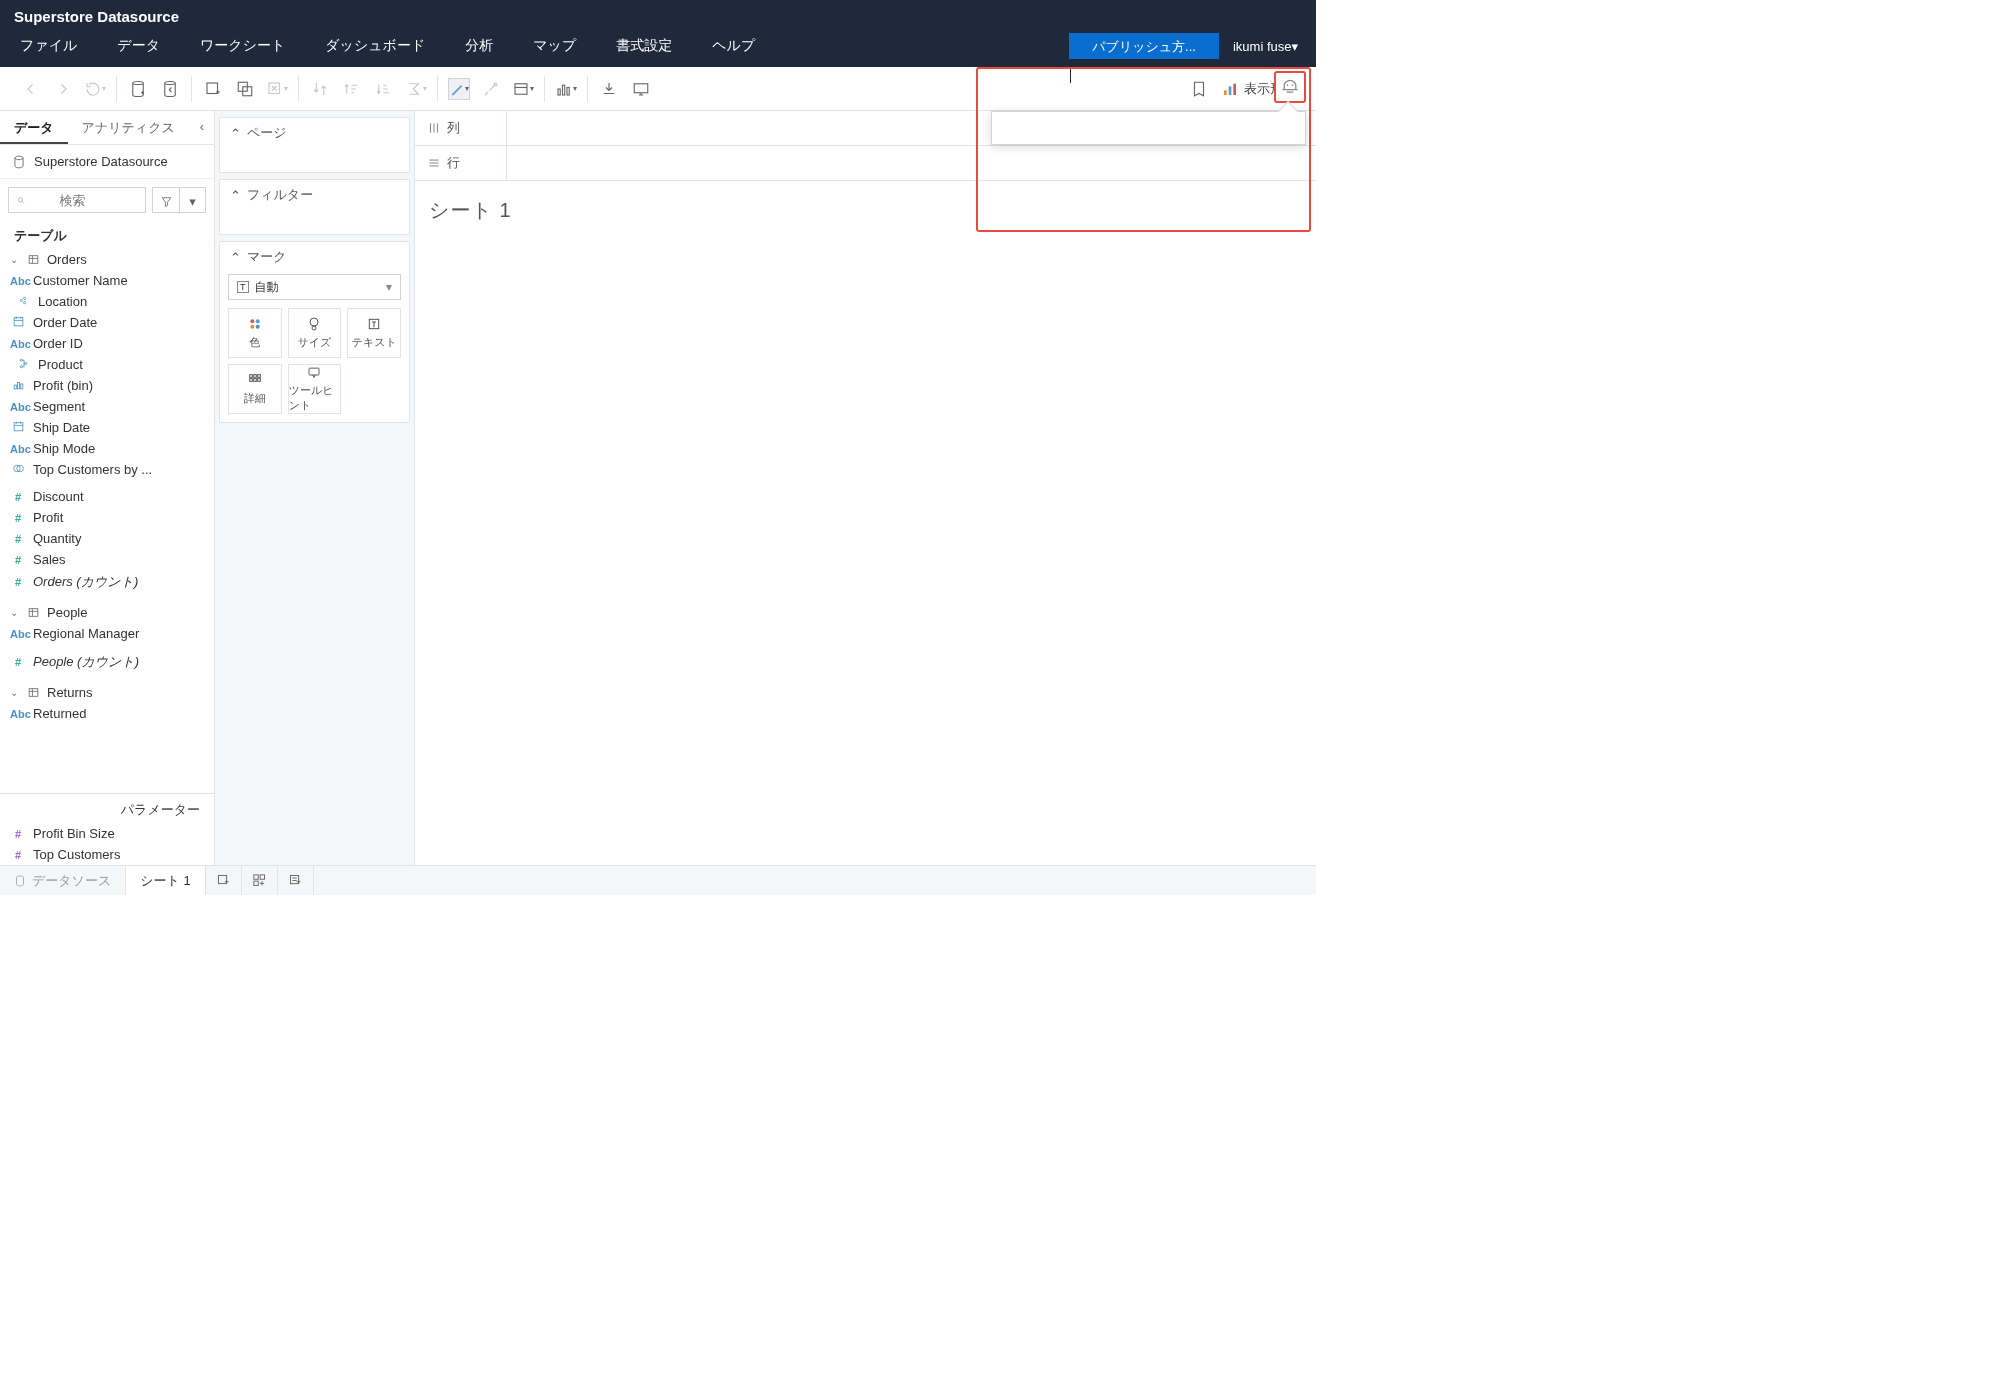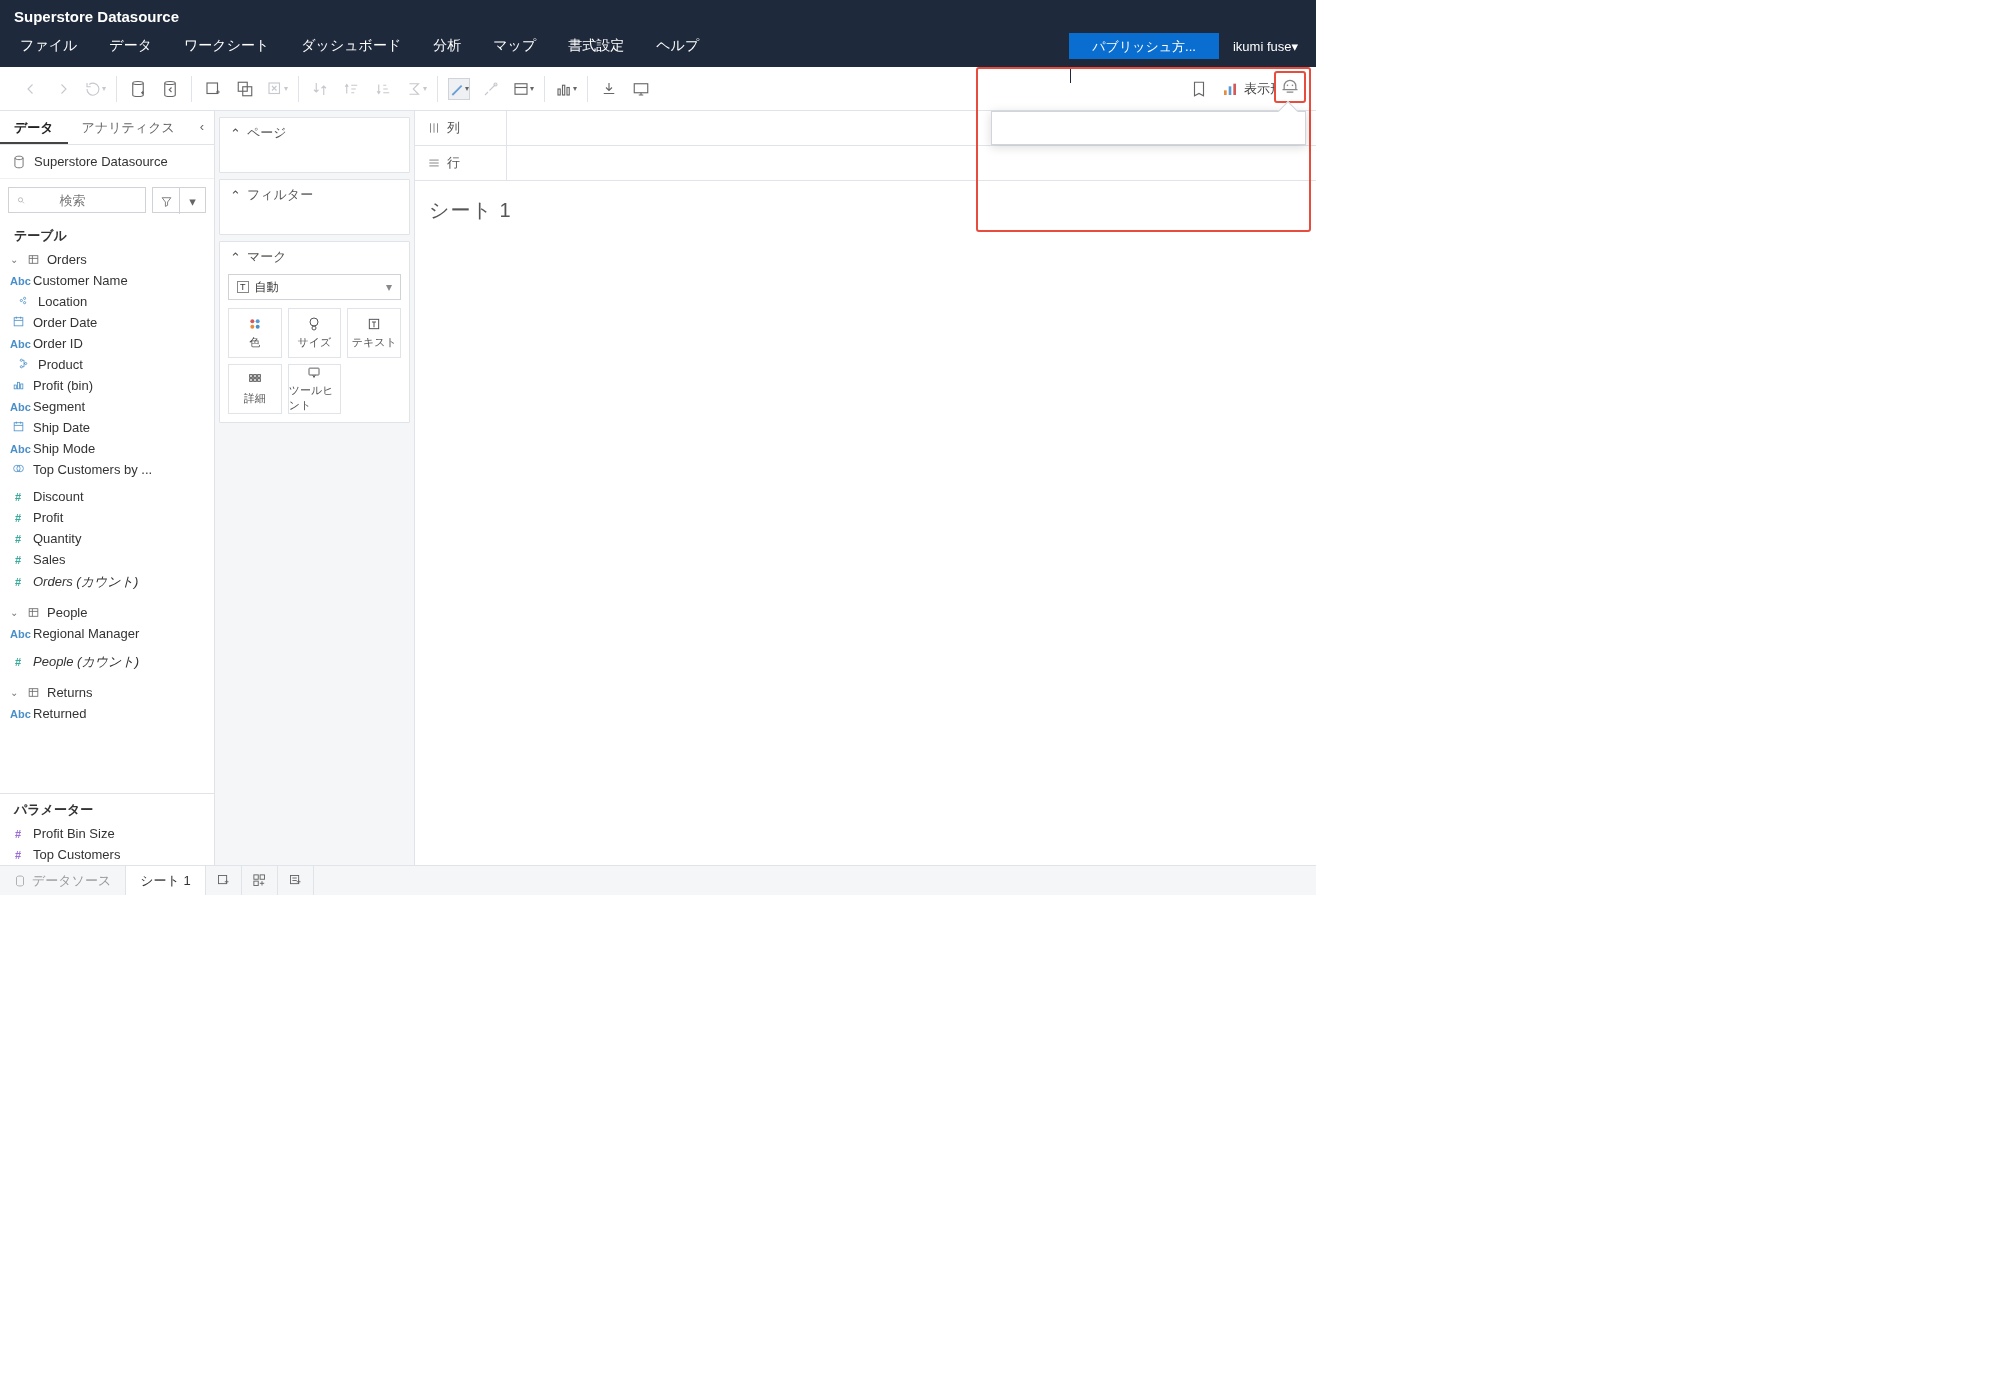--- a/index.html
+++ b/index.html
@@ -4,21 +4,21 @@
 <style>
   * { box-sizing: border-box; margin: 0; padding: 0; }
   body { font-family: "Segoe UI", "Helvetica Neue", Arial, sans-serif; font-size: 13px; color: #333; user-select: none; }
   
   .app { width: 1316px; height: 895px; display: flex; flex-direction: column; background: #fff; }
   
   
   .top-header { background: #1e293b; color: #fff; }
   .title-row { padding: 8px 14px 2px; font-size: 15px; font-weight: 600; }
   .menu-row { display: flex; align-items: center; padding: 6px 0 8px; }
-  .menu-items { display: flex; gap: 8px; margin-left: 8px; }
+  .menu-items { display: flex; gap: 16px; margin-left: 8px; }
   .menu-item { padding: 4px 12px; font-size: 14px; cursor: pointer; }
   .menu-right { margin-left: auto; display: flex; align-items: center; gap: 14px; padding-right: 18px; }
   .publish-btn { background: #0a6ed1; border: 1px solid #0a6ed1; display: flex; height: 26px; flex-direction: column; }
   .publish-btn-main { padding: 4px 22px; font-size: 13px; display:flex; align-items:center; }
   .publish-btn-drop { border-left: 1px solid #1e293b; padding: 4px 10px; display:flex; align-items:center; }
   .user-name { font-size: 13px; display:flex; align-items:center; }
 
   
   .toolbar { height: 44px; border-bottom: 1px solid #e0e3e8; display: flex; align-items: center; padding: 0 10px; gap: 0; }
   .tb-group { display: flex; align-items: center; gap: 10px; padding: 0 10px; height: 100%; }
@@ -49,21 +49,21 @@
   
   .section-h { font-weight: 600; padding: 6px 14px 4px; font-size: 13px; }
   .tree { flex: 1; overflow-y: auto; padding-bottom: 4px;}
   .tree-item { display: flex; align-items: center; gap: 7px; padding: 3px 6px 3px 10px; font-size: 13px; cursor: default; white-space: nowrap; overflow:hidden; text-overflow: ellipsis;}
   .tree-item.table-head { font-weight: 400; }
   .tree-item.sub { }
   .icon-sm { width: 16px; text-align: center; font-size: 11px; font-weight:600;}
   .icon-blue { color: #4a8fc8; }
   .icon-teal { color: #3aa89a; }
   .caret { width: 10px; color:#777; font-size: 10px;}
-  .param-h { border-top: 1px solid #e0e3e8; font-weight:700; padding: 7px 14px 4px; font-size:13px;}
+  .param-h { border-top: 1px solid #e0e3e8; font-weight:400; padding: 7px 14px 4px; font-size:13px;text-align:right;}
   .italic { font-style: italic; }
 
   
   .mid-col { width: 200px; border-right: 1px solid #e0e3e8; background: #f5f6f8; padding: 6px 4px; display:flex; flex-direction:column; gap:6px;}
   .card { background: #fff; border: 1px solid #e0e3e8; border-radius: 1px; }
   .card-h { display: flex; align-items: center; gap: 6px; padding: 6px 10px; font-size: 13px; color:#555;}
   .mark-select { margin: 2px 8px 8px; border: 1px solid #cfd3d8; display: flex; align-items: center; height: 26px; padding: 0 8px; font-size: 12px; justify-content: space-between; cursor:pointer;}
   .mark-grid { display: grid; grid-template-columns: repeat(3, 1fr); gap: 6px; padding: 0 8px 8px; }
   .mark-cell { border: 1px solid #e0e3e8; height: 50px; display: flex; flex-direction: column; align-items: center; justify-content: center; gap: 3px; font-size: 11px; color:#555; cursor:pointer;}
   .mark-cell svg { width: 16px; height: 16px; }

